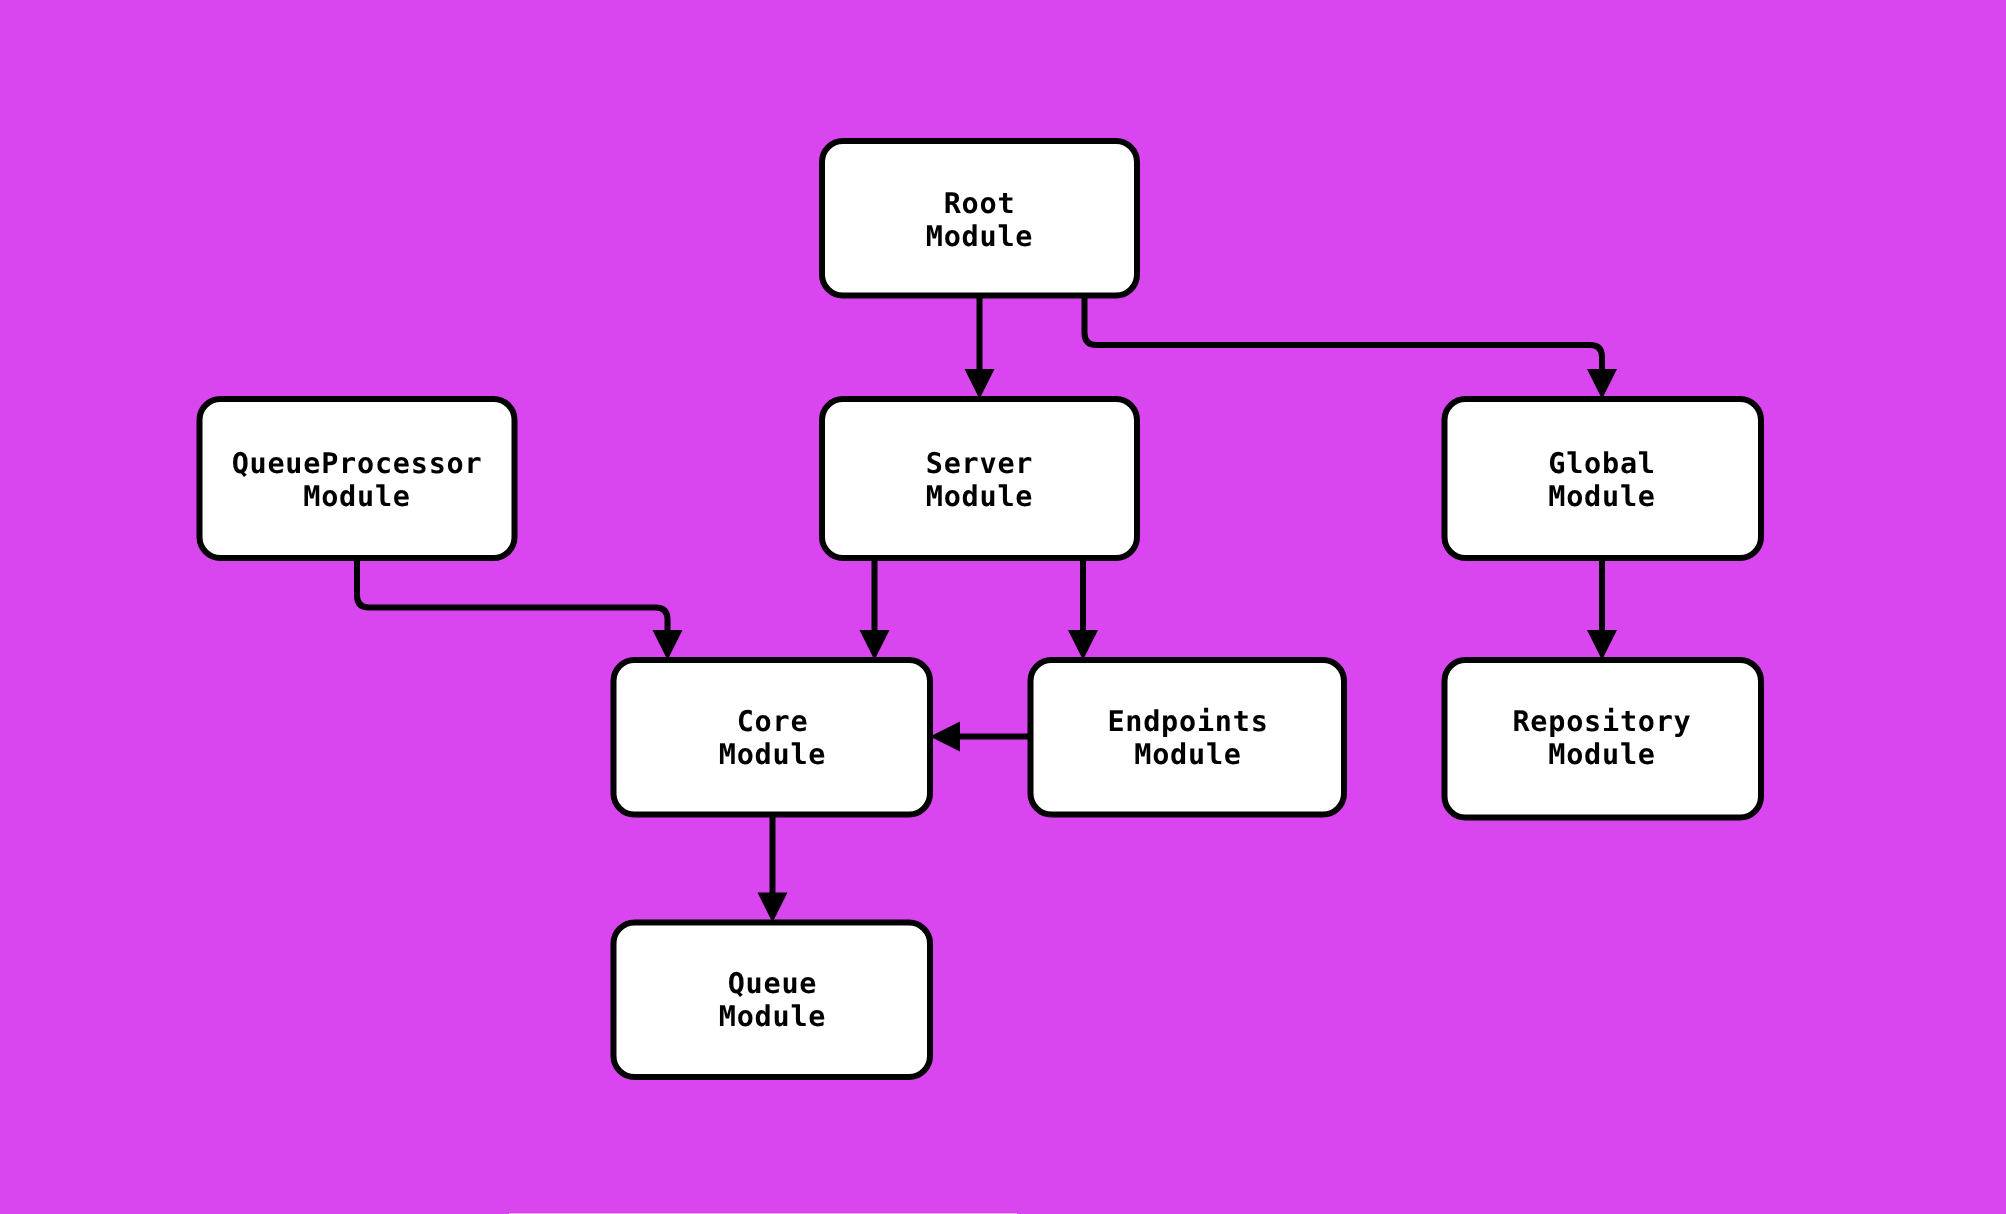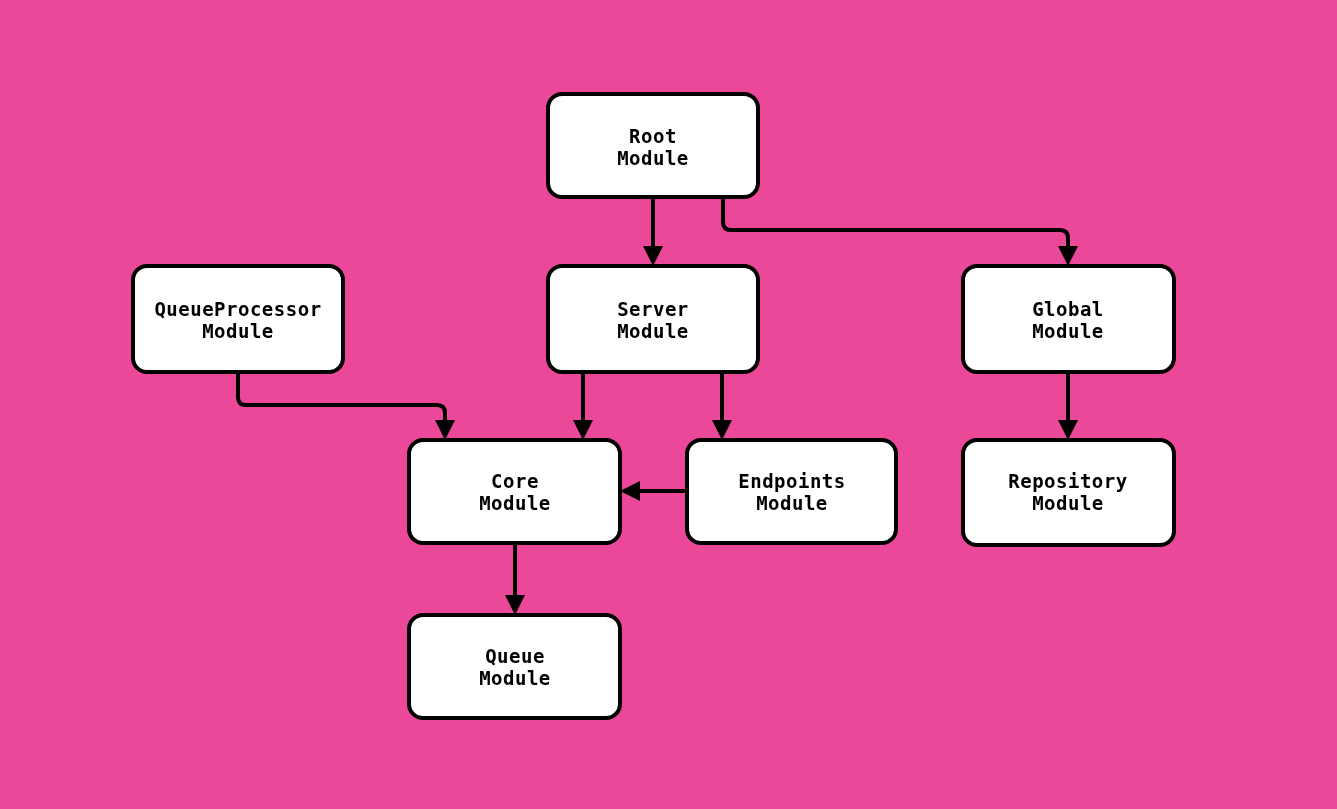--- a/index.html
+++ b/index.html
@@ -11,21 +11,21 @@
   body {
     width: 1337px;
     height: 809px;
     font-family: "DejaVu Sans Mono", "Liberation Mono", monospace;
     overflow: hidden;
   }
   #diagram-canvas {
     position: relative;
     width: 1337px;
     height: 809px;
-    background: #ec4899;
+    background: #d946ef;
   }
   #diagram-svg {
     position: absolute;
     top: 0;
     left: 0;
     width: 1337px;
     height: 809px;
     display: block;
   }
   .node-box {

